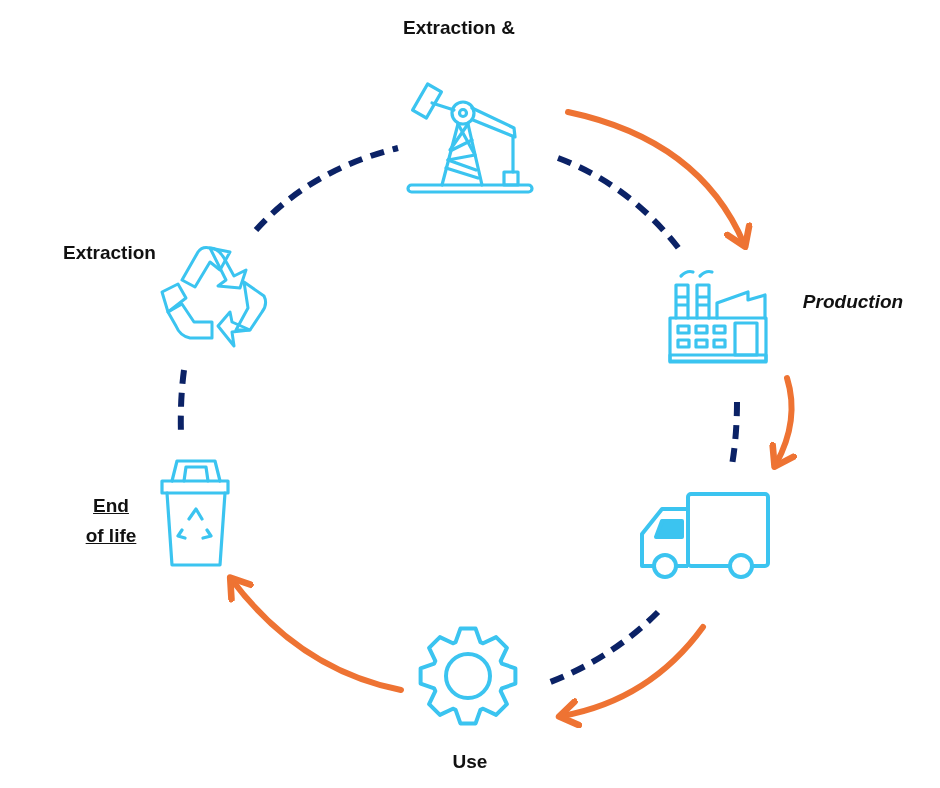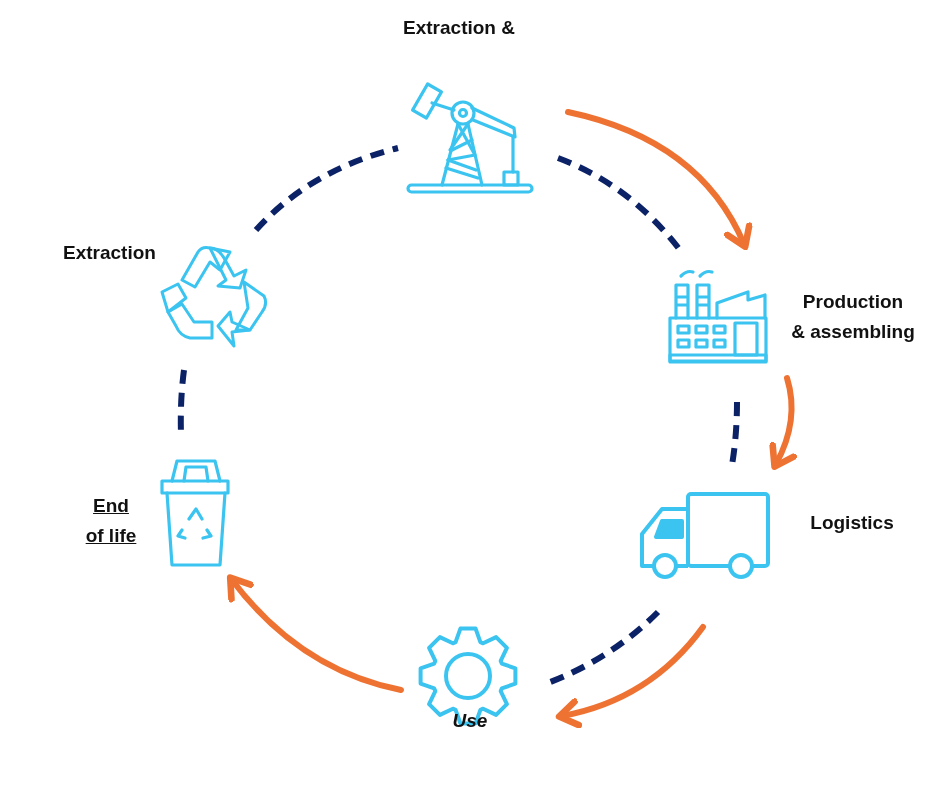--- a/index.html
+++ b/index.html
@@ -93,28 +93,26 @@
     <path d="M244,282 L264,296 Q268,304 262,312 L250,330 L236,330 L248,308 Z"></path>
     <path d="M250,330 L232,332 L234,346 L218,326 L230,312 L232,322 Z"></path>
     <path d="M212,338 L190,338 Q180,336 176,326 L168,312 L182,304 L194,322 L212,322 Z"></path>
     <path d="M168,312 L162,292 L178,284 L186,298 Z"></path>
   </g>
 </svg>
 
 <div class="label center" style="left:380px; top:13px; width:158px;">
   <span>Extraction &amp;</span>
 </div>
-<div class="label center" style="left:778px; top:287px; width:150px;">
+<div class="label center" style="left:778px; top:287px; width:150px;font-style:italic;">
   <span>Production</span>
-  <span>&amp; assembling</span>
 </div>
 <div class="label center" style="left:780px; top:508px; width:144px;">
-  <span>Logistics</span>
 </div>
-<div class="label center" style="left:420px; top:706px; width:100px;font-style:italic;">
+<div class="label center" style="left:420px; top:747px; width:100px;">
   <span>Use</span>
 </div>
 <div class="label center" style="left:72px; top:491px; width:78px;text-decoration:underline;">
   <span>End</span>
   <span>of life</span>
 </div>
 <div class="label" style="left:63px; top:238px;">
   <span>Extraction</span>
 </div>
 

